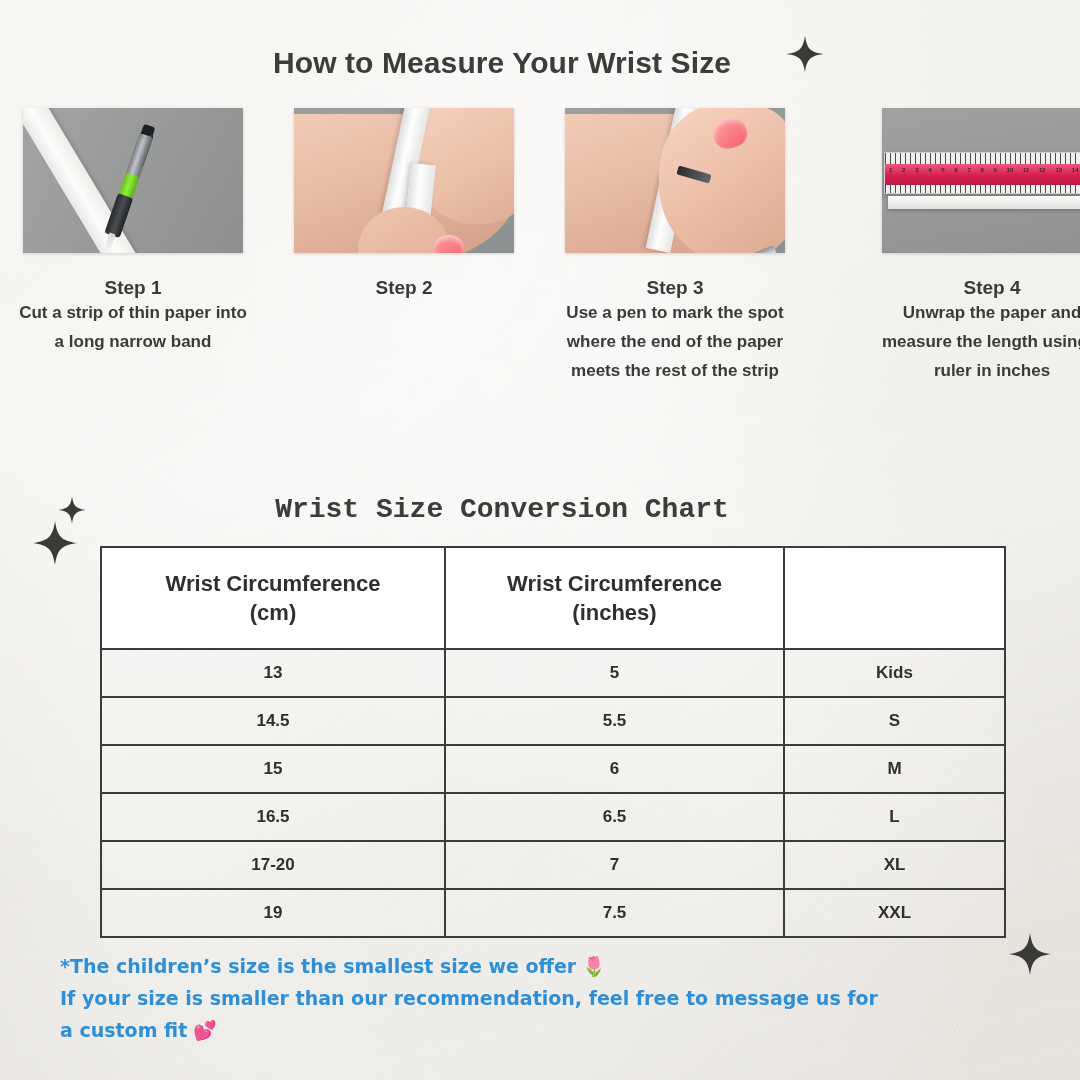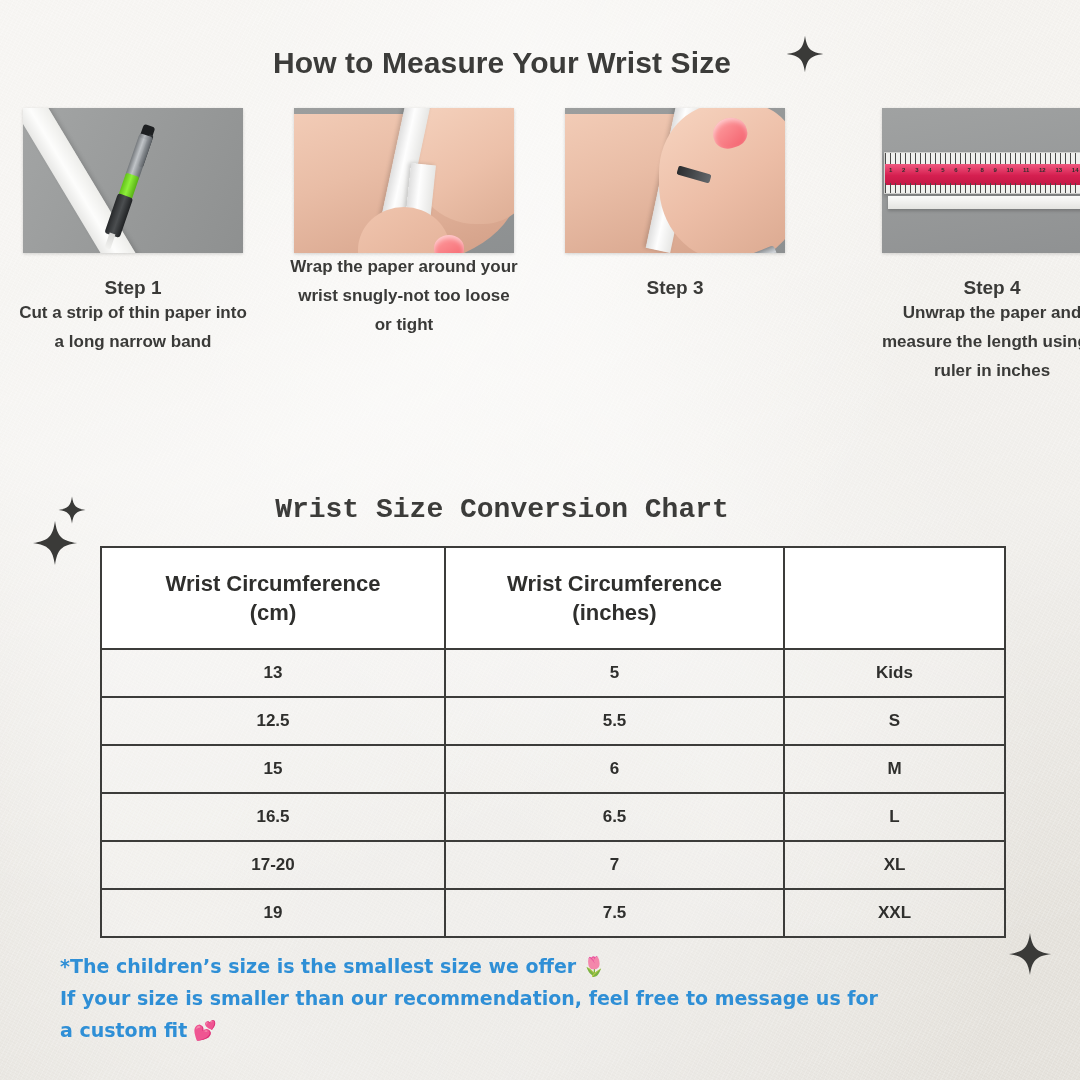--- a/index.html
+++ b/index.html
@@ -279,36 +279,37 @@
     <div class="step step-1">
       <div class="photo">
         <div class="wr-bg"></div>
         <div class="wr-arm"></div>
         <div class="wr-hand"></div>
         <div class="wr-band"></div>
         <div class="wr-band b2"></div>
         <div class="wr-thumb"></div>
         <div class="wr-nail"></div>
       </div>
-      <div class="step-desc">Wrap the paper around your wrist snugly-not too loose or tight</div>
+      <div class="step-label">Step 2</div>
     </div>
 
     <div class="step step-2">
       <div class="photo">
         <div class="wr-bg"></div>
         <div class="wr-arm"></div>
         <div class="wr-band"></div>
         <div class="p3-fist"></div>
         <div class="p3-nail"></div>
         <div class="p3-pen">
           <div class="pbody"></div>
         </div>
         <div class="p3-nib"></div>
       </div>
       <div class="step-label">Step 3</div>
+      <div class="step-desc">Use a pen to mark the spot where the end of the paper meets the rest of the strip</div>
     </div>
 
     <div class="step step-3">
       <div class="photo">
         <div class="rl-bg"></div>
         <div class="rl-body">
           <div class="rl-ticks-top"></div>
           <div class="rl-pink"></div>
           <div class="rl-nums" id="ruler-numbers">
               <span>1</span>
@@ -370,21 +371,21 @@
         </th>
       </tr>
     </thead>
     <tbody id="table-body">
         <tr>
           <td>13</td>
           <td>5</td>
           <td>Kids</td>
         </tr>
         <tr>
-          <td>12.5</td>
+          <td>14.5</td>
           <td>5.5</td>
           <td>S</td>
         </tr>
         <tr>
           <td>15</td>
           <td>6</td>
           <td>M</td>
         </tr>
         <tr>
           <td>16.5</td>

